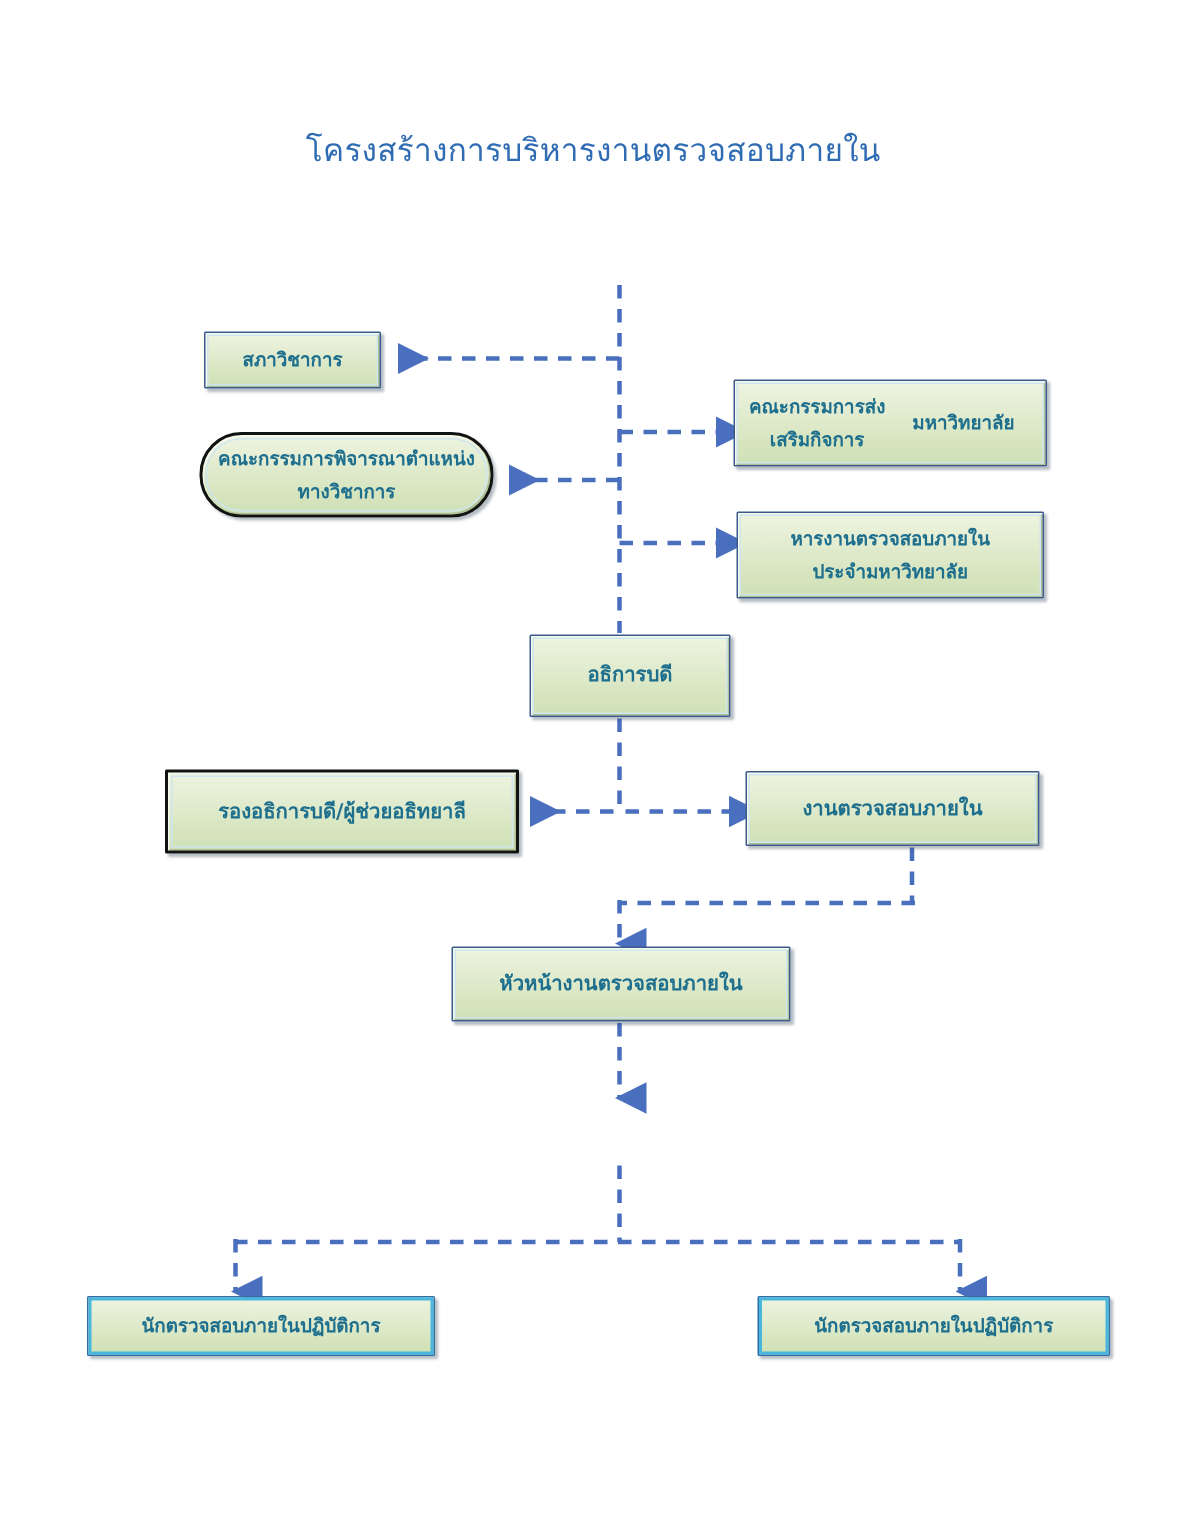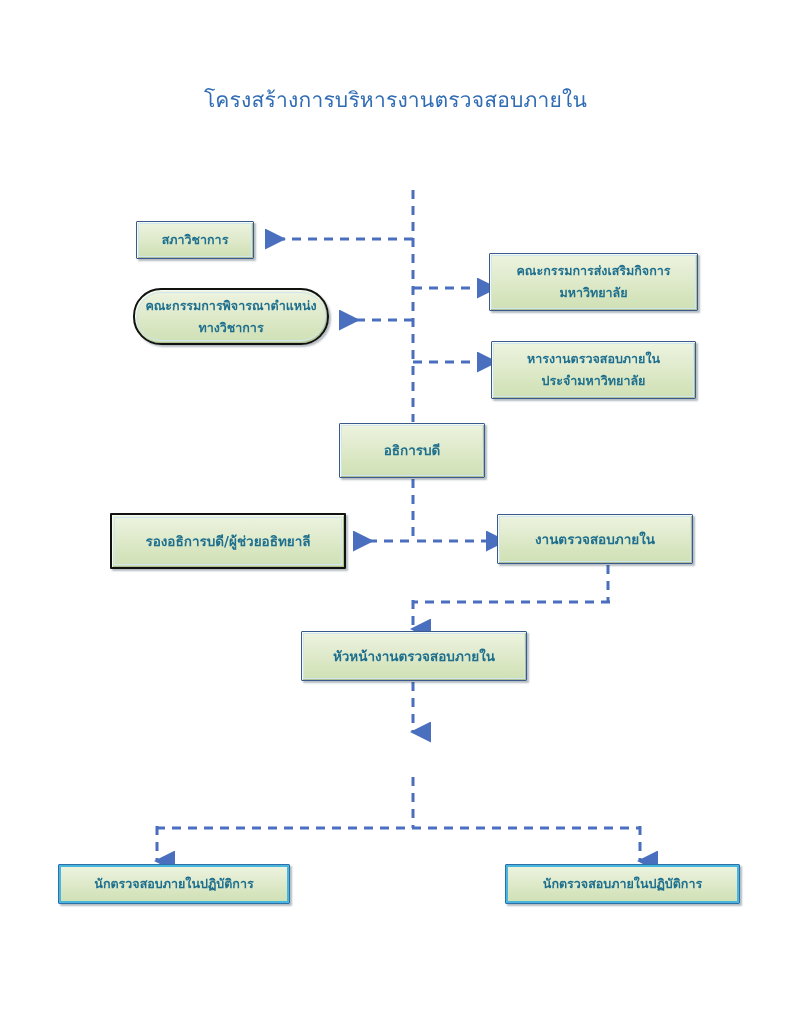--- a/index.html
+++ b/index.html
@@ -142,31 +142,31 @@
 
   <div class="node small-text" style="left:136px; top:221px; width:118px; height:38px;">
     <span class="node-text">สภาวิชาการ</span>
   </div>
 
   <div class="node dark-frame two-line" style="left:133px; top:288px; width:196px; height:57px; flex-direction:column;border-radius:28px;">
     <span class="node-text">คณะกรรมการพิจารณาตำแหน่ง</span>
     <span class="node-text">ทางวิชาการ</span>
   </div>
 
-  <div class="node two-line" style="left:489px; top:253px; width:209px; height:58px; flex-direction:column;">
+  <div class="node two-line" style="left:489px; top:253px; width:209px; height:58px; flex-direction:row;">
     <span class="node-text">คณะกรรมการส่งเสริมกิจการ</span>
     <span class="node-text">มหาวิทยาลัย</span>
   </div>
 
   <div class="node two-line" style="left:491px; top:341px; width:205px; height:58px; flex-direction:column;">
     <span class="node-text">หารงานตรวจสอบภายใน</span>
     <span class="node-text">ประจำมหาวิทยาลัย</span>
   </div>
 
-  <div class="node" style="left:339px; top:423px; width:146px; height:55px;">
+  <div class="node" style="left:353px; top:423px; width:134px; height:55px;">
     <span class="node-text">อธิการบดี</span>
   </div>
 
   <div class="node dark-frame" style="left:110px; top:513px; width:236px; height:56px;">
     <span class="node-text">รองอธิการบดี/ผู้ช่วยอธิทยาลี</span>
   </div>
 
   <div class="node" style="left:497px; top:514px; width:196px; height:50px;">
     <span class="node-text">งานตรวจสอบภายใน</span>
   </div>

